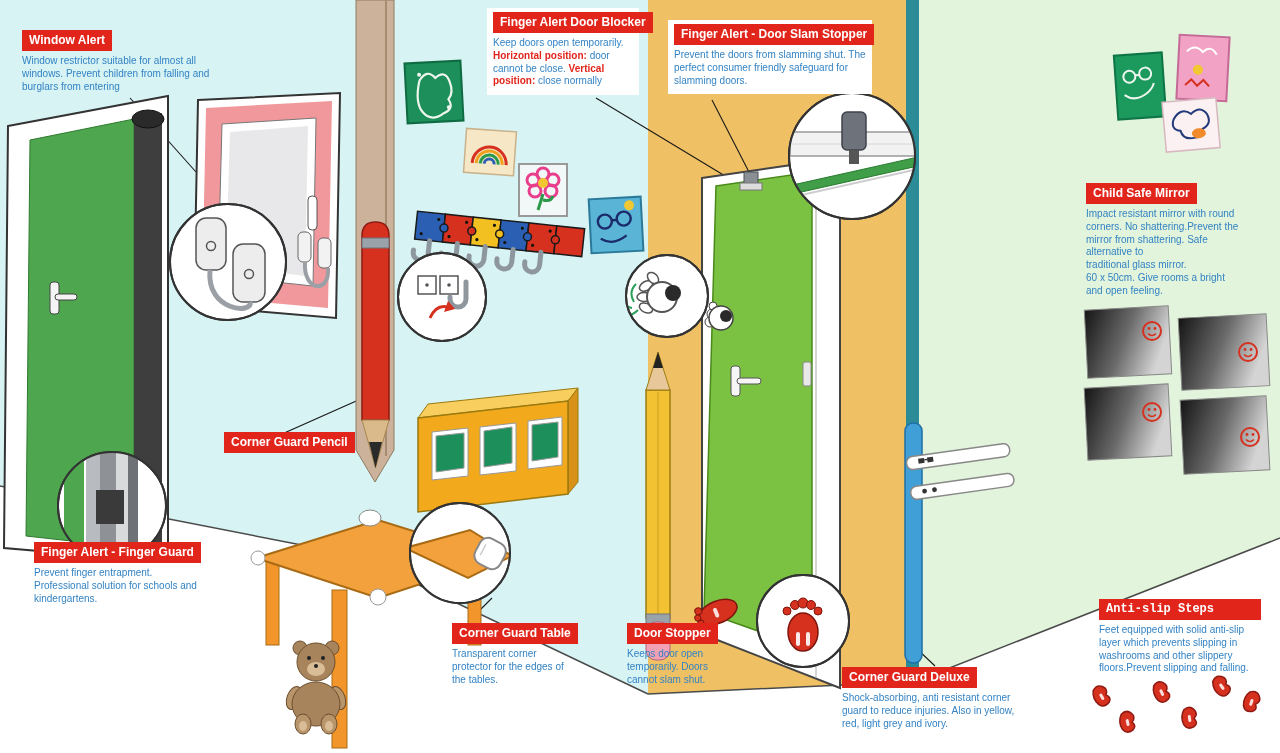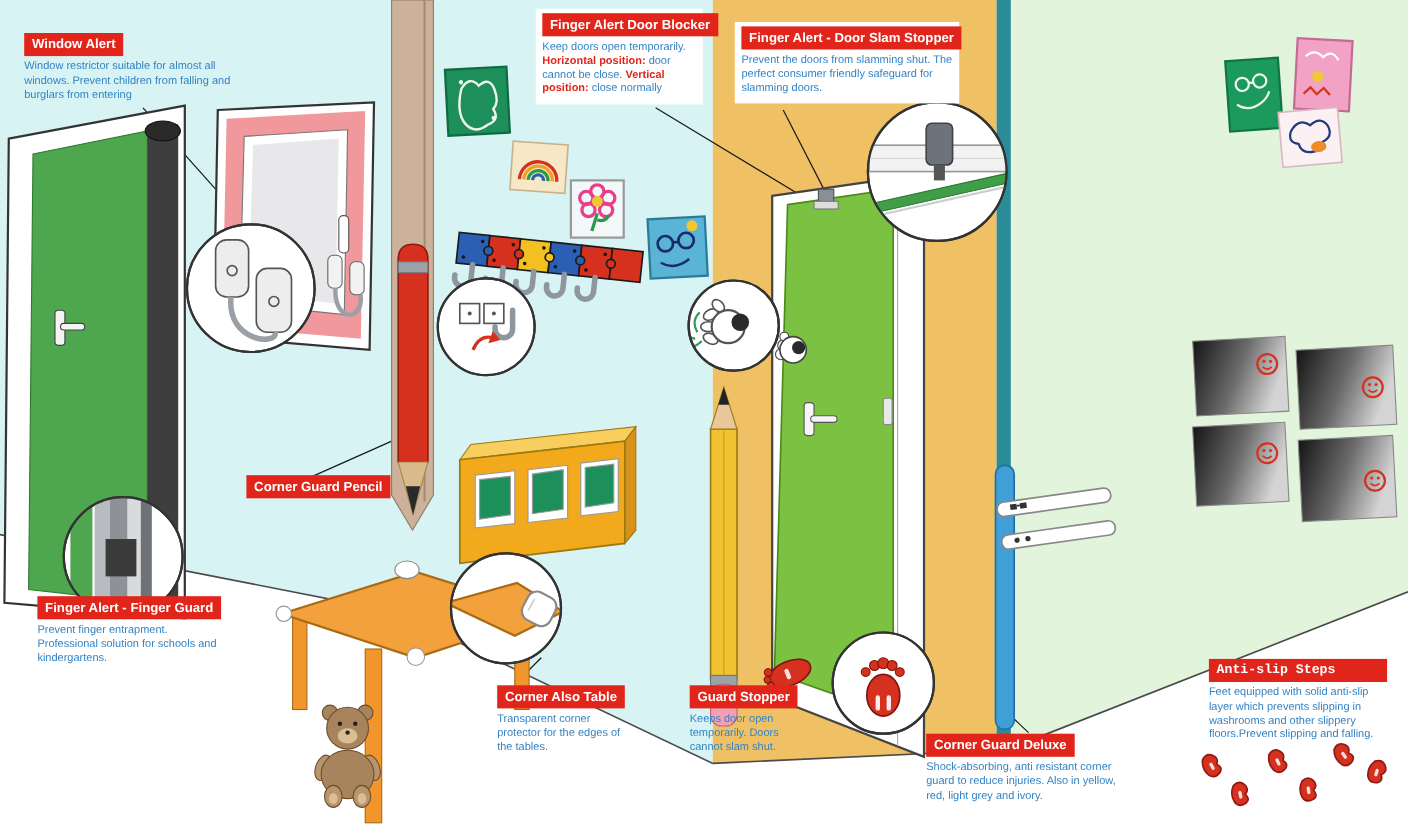--- a/index.html
+++ b/index.html
@@ -461,40 +461,46 @@
     <span class="hl">Vertical position:</span>
     <span>close normally</span>
   </div>
 </div>
 
 <div class="label panel" style="left:668px;top:20px;width:192px">
   <div class="label-title">Finger Alert - Door Slam Stopper</div>
   <div class="label-desc">Prevent the doors from slamming shut. The perfect consumer friendly safeguard for slamming doors.</div>
 </div>
 
+<div class="label" style="left:1086px;top:183px;width:158px">
+  <div class="label-title">Child Safe Mirror</div>
+  <div class="label-desc">Impact resistant mirror with round corners. No shattering.Prevent the mirror from shattering. Safe alternative to
+traditional glass mirror.
+60 x 50cm. Give rooms a bright and open feeling.</div>
+</div>
 
 
 
 <div class="label" style="left:224px;top:432px;width:185px">
   <div class="label-title">Corner Guard Pencil</div>
 </div>
 
 <div class="label" style="left:34px;top:542px;width:188px">
   <div class="label-title">Finger Alert - Finger Guard</div>
   <div class="label-desc">Prevent finger entrapment.
 Professional solution for schools and kindergartens.</div>
 </div>
 
 <div class="label" style="left:452px;top:623px;width:115px">
-  <div class="label-title">Corner Also Table</div>
+  <div class="label-title">Corner Guard Table</div>
   <div class="label-desc">Transparent corner protector for the edges of the tables.</div>
 </div>
 
 <div class="label" style="left:627px;top:623px;width:100px">
-  <div class="label-title">Guard Stopper</div>
+  <div class="label-title">Door Stopper</div>
   <div class="label-desc">Keeps door open temporarily. Doors cannot slam shut.</div>
 </div>
 
 <div class="label" style="left:842px;top:667px;width:178px">
   <div class="label-title">Corner Guard Deluxe</div>
   <div class="label-desc">Shock-absorbing, anti resistant corner guard to reduce injuries. Also in yellow, red, light grey and ivory.</div>
 </div>
 
 <div class="label" style="left:1099px;top:599px;width:162px">
   <div class="label-title title-block">Anti-slip Steps</div>

